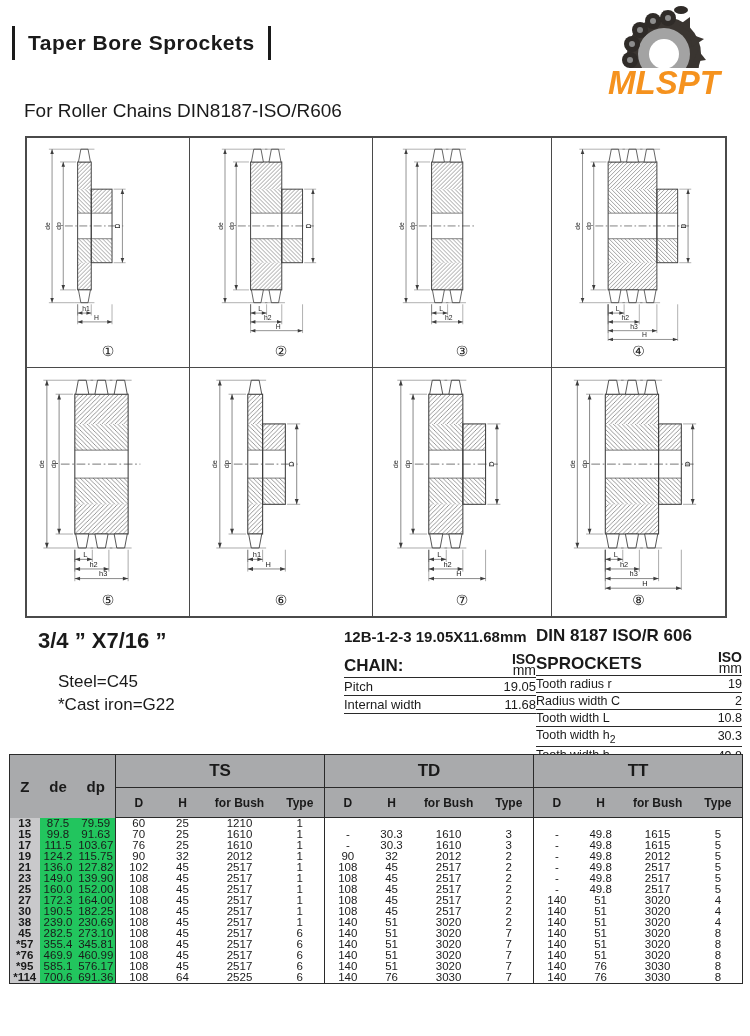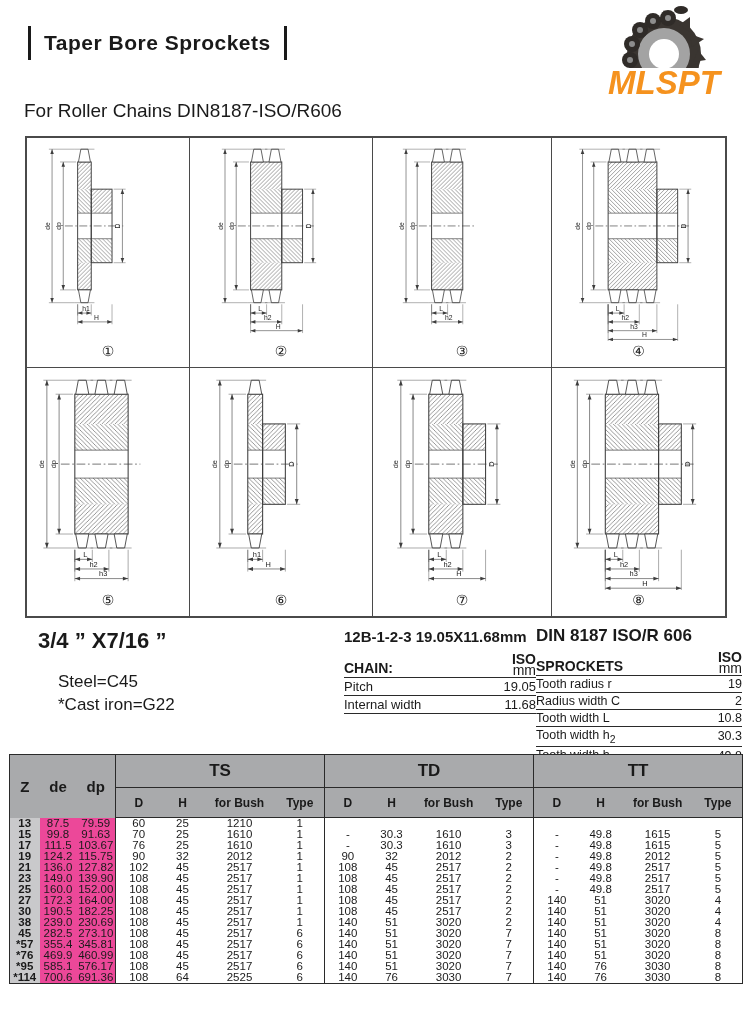--- a/index.html
+++ b/index.html
@@ -1,20 +1,20 @@
 <!DOCTYPE html>
 <html><head>
 <meta charset="utf-8">
 <style>
   html,body{margin:0;padding:0;background:#f2f2f2;}
   .page{position:relative;width:750px;height:1036px;background:#ffffff;margin:0 auto;
         font-family:"Liberation Sans",sans-serif;color:#1a1a1a;overflow:hidden;}
 
   
-  .title-wrap{position:absolute;left:28px;top:26px;text-align:center;}
+  .title-wrap{position:absolute;left:12px;top:26px;text-align:center;}
   .title{display:inline-block;font-size:21px;font-weight:bold;letter-spacing:.5px;
          border-left:3px solid #1a1a1a;border-right:3px solid #1a1a1a;padding:5px 13px;}
   .logo{position:absolute;right:6px;top:2px;width:158px;height:96px;}
   .subtitle{position:absolute;left:24px;top:100px;font-size:19px;}
 
   
   .grid{position:absolute;left:25px;top:136px;width:702px;height:482px;
         border:2px solid #4a4a4a;box-sizing:border-box;display:grid;
         grid-template-columns:164fr 184fr 180fr 174fr;grid-template-rows:232fr 250fr;}
   .cell{border-right:1.5px solid #4a4a4a;border-bottom:1.5px solid #4a4a4a;
@@ -34,33 +34,33 @@
   .spec-title{font-weight:bold;font-size:15px;white-space:nowrap;}
   .sprk-block .spec-title{font-size:17px;}
   table.spec{width:100%;border-collapse:collapse;margin-top:8px;font-size:13px;}
   .sprk-block table.spec{font-size:12.5px;margin-top:5px;}
   table.spec td,table.spec th{padding:1px 0;border-bottom:1.5px solid #2a2a2a;}
   table.spec .lbl{text-align:left;}
   table.spec .val{text-align:right;}
   table.spec th{vertical-align:bottom;}
   .unit{font-size:14px;line-height:11px;text-align:right;font-weight:bold;}
   .unit .mm{font-weight:normal;display:block;}
-  .spec-head{font-weight:bold;text-align:left;font-size:14px;}
+  .spec-head{font-weight:bold;text-align:left;font-size:17px;}
 
   
   table.main{position:absolute;left:9px;top:754px;width:733px;border-collapse:collapse;
              font-size:11.5px;table-layout:fixed;border:1.5px solid #2a2a2a;}
   table.main th{background:#a9aaac;}
   th.grp{font-size:17px;font-weight:bold;border:1.5px solid #2a2a2a;height:30px;}
   th.lh{font-size:15px;font-weight:bold;border:none;}
   th.sub{font-size:12px;font-weight:bold;height:27px;border-bottom:1.5px solid #2a2a2a;}
   th.sep,td.sep{border-left:1.5px solid #2a2a2a;}
   table.main td{padding:0;height:11px;line-height:11px;text-align:center;white-space:nowrap;}
   td.c-z{background:#c9c9cb;font-weight:bold;margin-left:24px;}
-  td.c-de,td.c-dp{background:#ec4899;text-align:right;padding-right:3px;}
+  td.c-de,td.c-dp{background:#22c55e;text-align:right;padding-right:3px;}
 </style>
 </head>
 <body>
 
 <div class="page">
 
   <div class="title-wrap">
     <span class="title">Taper Bore Sprockets</span>
   </div>
 

